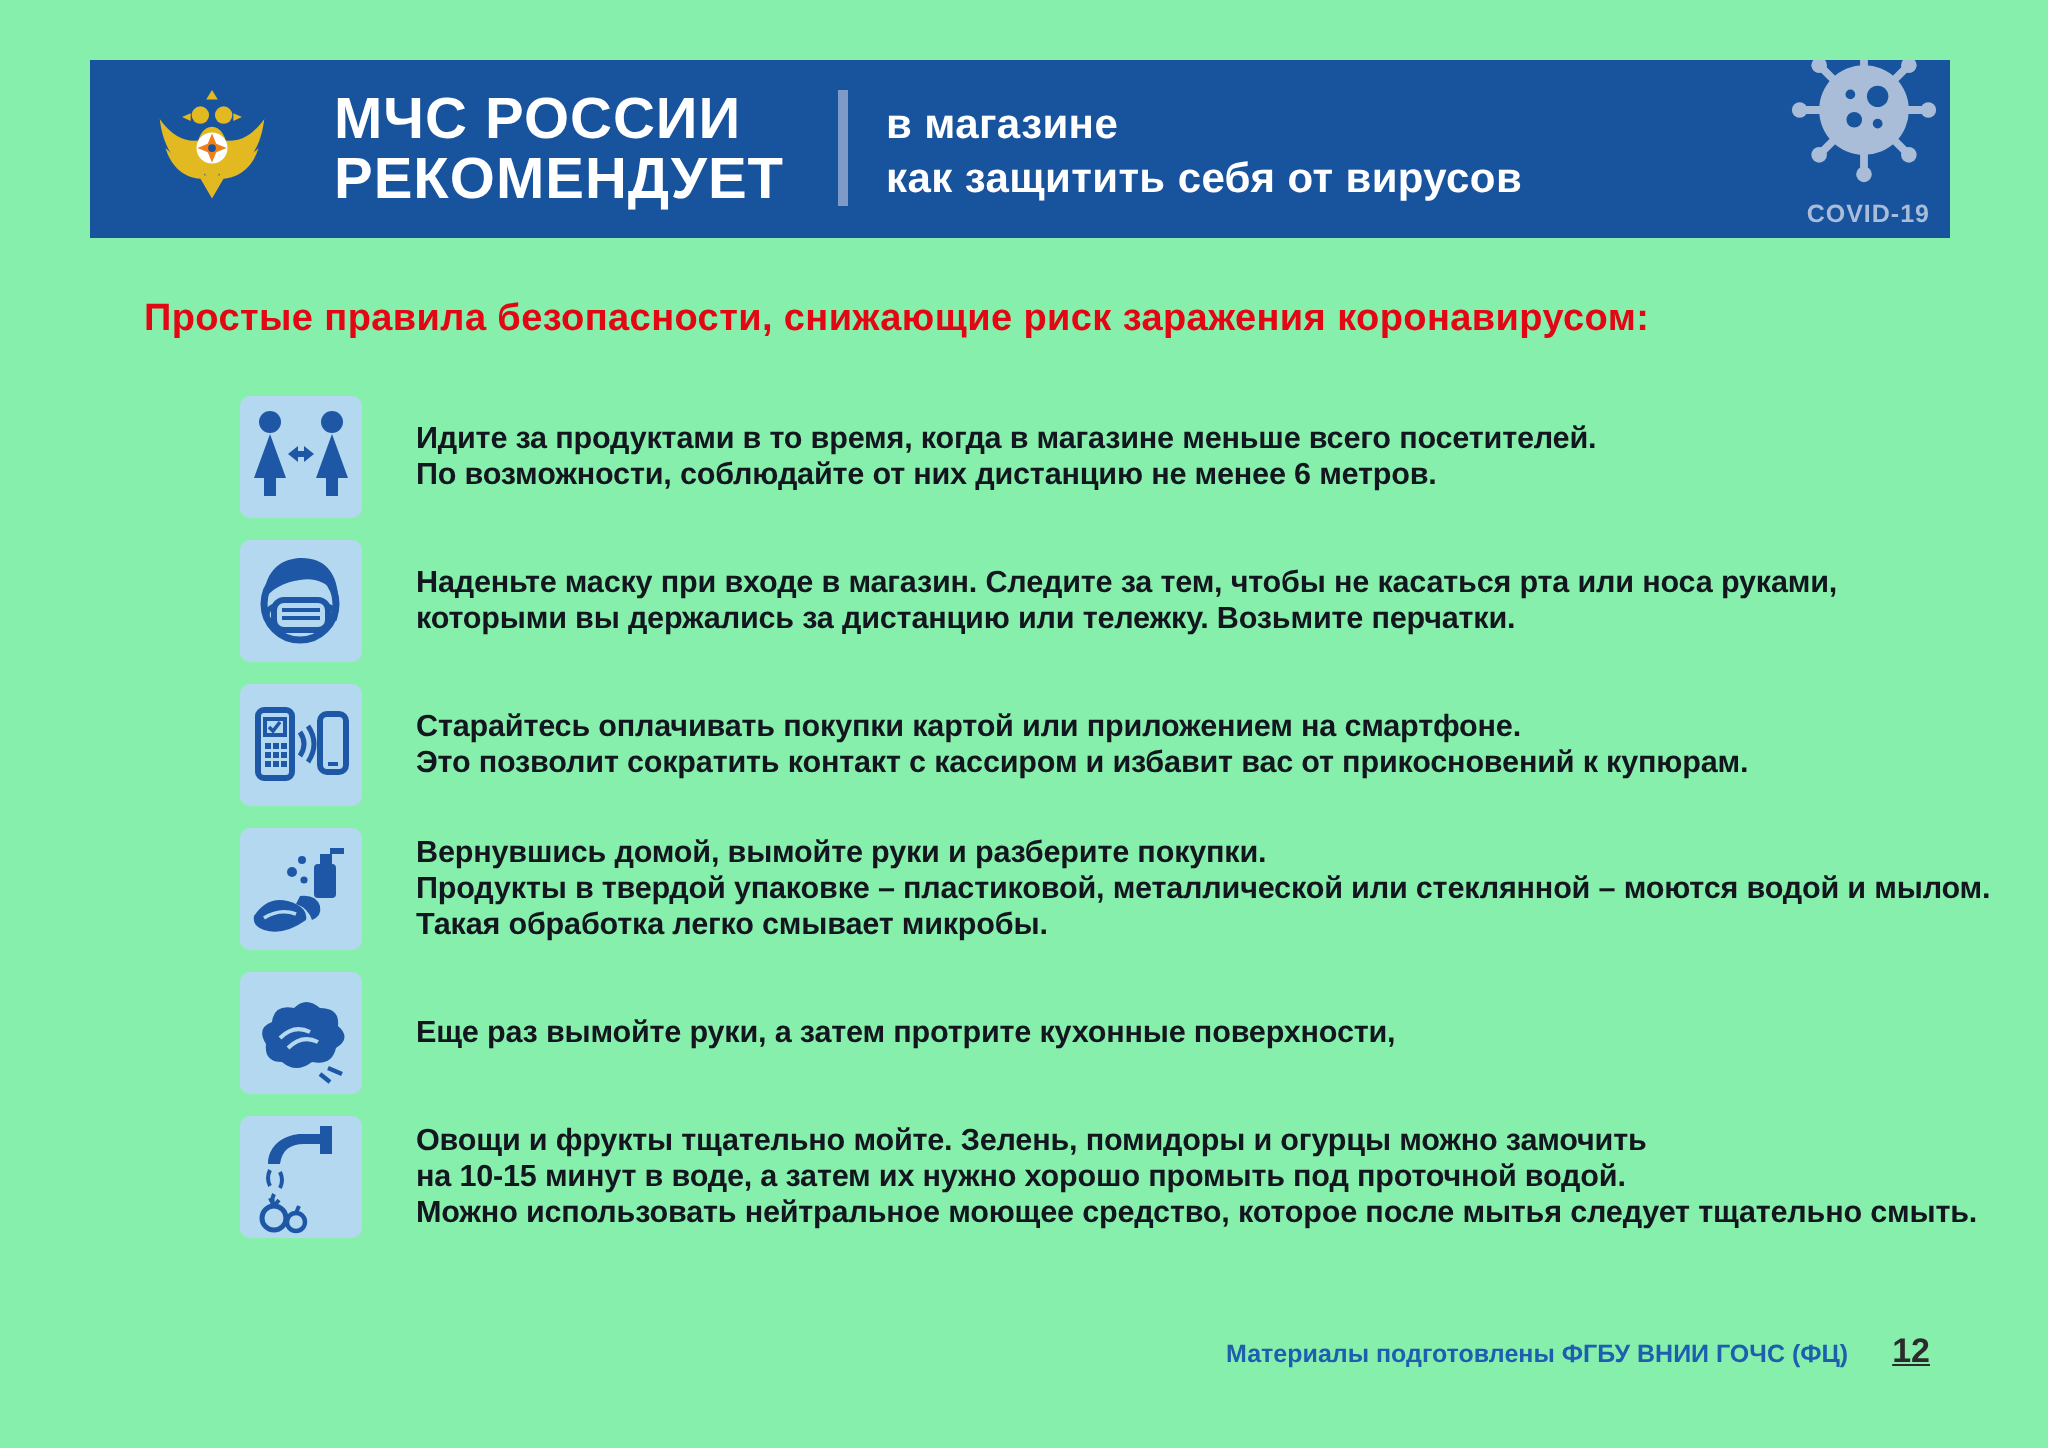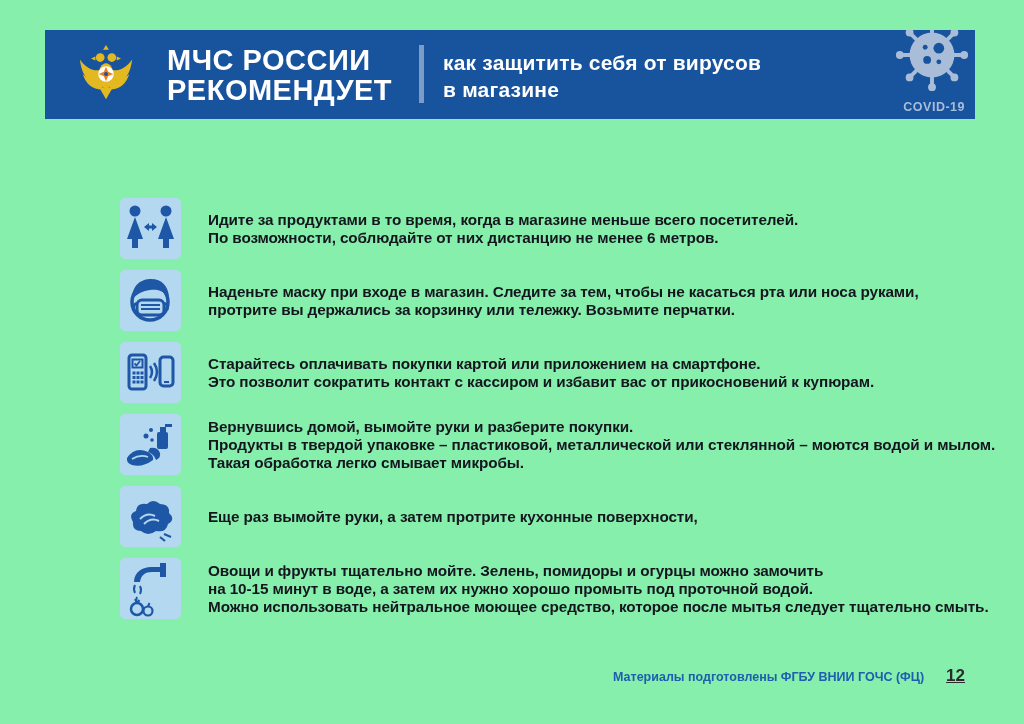--- a/index.html
+++ b/index.html
@@ -83,22 +83,22 @@
     </svg>
 
     <div class="title-block">
       <div>МЧС РОССИИ</div>
       <div>РЕКОМЕНДУЕТ</div>
     </div>
 
     <div class="header-divider"></div>
 
     <div class="subtitle-block">
+      <div>в магазине</div>
       <div>как защитить себя от вирусов</div>
-      <div>в магазине</div>
     </div>
 
     <svg class="virus-wrap" viewBox="0 0 80 80">
       <g stroke="#a9bdd9" stroke-width="4" stroke-linecap="round">
         <line x1="40" y1="40" x2="40" y2="7"></line>
           <line x1="40" y1="40" x2="40" y2="73"></line>
         <line x1="40" y1="40" x2="7" y2="40"></line>
           <line x1="40" y1="40" x2="73" y2="40"></line>
         <line x1="40" y1="40" x2="17" y2="17"></line>
           <line x1="40" y1="40" x2="63" y2="17"></line>
@@ -119,20 +119,21 @@
       <g fill="#18539e">
         <circle cx="47" cy="33" r="5.5"></circle>
           <circle cx="35" cy="45" r="4"></circle>
         <circle cx="47" cy="47" r="2.5"></circle>
           <circle cx="33" cy="32" r="2.5"></circle>
       </g>
     </svg>
     <div class="covid-label">COVID-19</div>
   </div>
 
+  <div class="heading">Простые правила безопасности, снижающие риск заражения коронавирусом:</div>
 
   <div class="items">
 
     <div class="item-row">
       <div class="tile">
         <svg width="61" height="61" viewBox="0 0 61 61">
           <g fill="#1e57a5">
             <circle cx="15" cy="13" r="5.5"></circle>
             <path d="M15 19 L7 41 H12 V50 H18 V41 H23 Z"></path>
             <circle cx="46" cy="13" r="5.5"></circle>
@@ -154,21 +155,21 @@
         <svg width="61" height="61" viewBox="0 0 61 61">
           <circle cx="30" cy="32" r="18" fill="none" stroke="#1e57a5" stroke-width="3.5"></circle>
           <path d="M12 30 C12 14 22 9 31 9 C42 9 48 16 49 27 C42 20 36 19 30 20 C22 21 15 25 12 30 Z" fill="#1e57a5"></path>
           <rect x="17" y="30" width="27" height="15" rx="5" fill="#b5d8f1" stroke="#1e57a5" stroke-width="3"></rect>
           <path d="M21 35 H40 M21 39 H40" stroke="#1e57a5" stroke-width="2" fill="none"></path>
           <path d="M17 33 Q12 35 14 40 M44 33 Q49 35 47 40" stroke="#1e57a5" stroke-width="2.5" fill="none"></path>
         </svg>
       </div>
       <div class="item-text">
         <div>Наденьте маску при входе в магазин. Следите за тем, чтобы не касаться рта или носа руками,</div>
-        <div>протрите вы держались за корзинку или тележку. Возьмите перчатки.</div>
+        <div>которыми вы держались за дистанцию или тележку. Возьмите перчатки.</div>
       </div>
     </div>
 
     <div class="item-row">
       <div class="tile">
         <svg width="61" height="61" viewBox="0 0 61 61">
           <rect x="9" y="13" width="17" height="34" rx="3" fill="none" stroke="#1e57a5" stroke-width="3"></rect>
           <rect x="12.5" y="17.5" width="10" height="8" fill="none" stroke="#1e57a5" stroke-width="2"></rect>
           <path d="M14.5 21.5 l2 2 l3.5 -4.5" fill="none" stroke="#1e57a5" stroke-width="1.8"></path>
           <g fill="#1e57a5">

